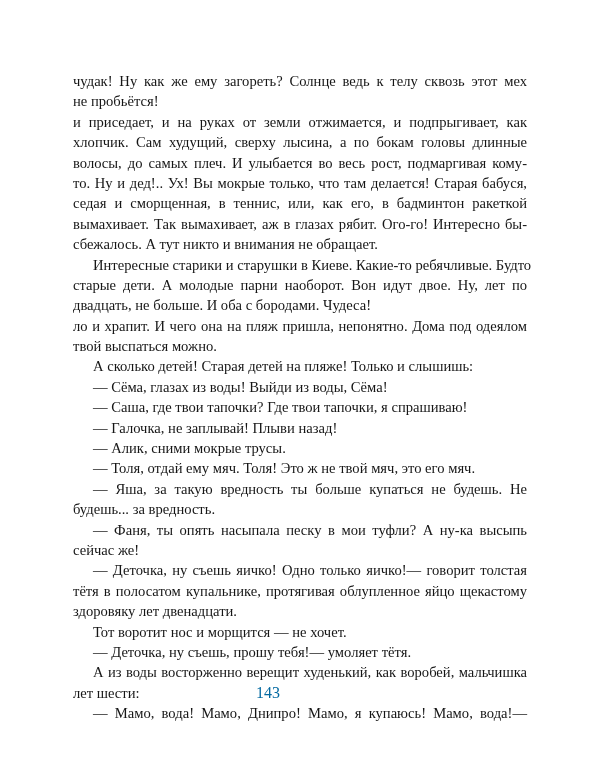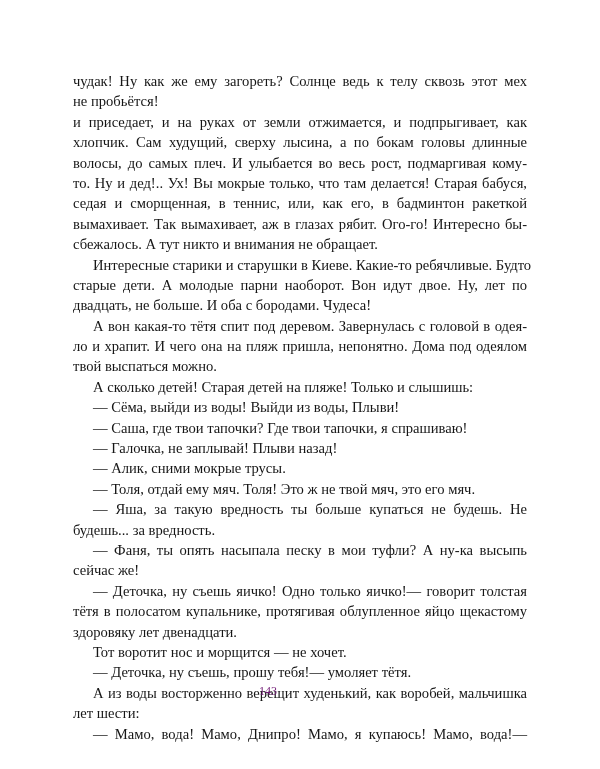--- a/index.html
+++ b/index.html
@@ -10,44 +10,43 @@
     font-size: 14.6px; line-height: 20.4px; color: #161616;
   }
   .line {
     display: block; height: 20.4px; white-space: nowrap;
     text-align: justify; text-align-last: justify;
   }
   .line.last { text-align-last: left; }
   .line.indent { padding-left: 20px; }
   .pagenum {
     position: absolute; left: 0; width: 536px; top: 684px; text-align: center;
-    font-family: "Liberation Serif", serif; font-size: 12px; color: #701a75;
+    font-family: "Liberation Serif", serif; font-size: 16px; color: #0369a1;
   }
 </style>
 </head>
 <body>
 
 <div class="page" id="page-body">
     <span class="line">чудак! Ну как же ему загореть? Солнце ведь к телу сквозь этот мех</span>
     <span class="line last">не пробьётся!</span>
     <span class="line">и приседает, и на руках от земли отжимается, и подпрыгивает, как</span>
     <span class="line">хлопчик. Сам худущий, сверху лысина, а по бокам головы длинные</span>
     <span class="line">волосы, до самых плеч. И улыбается во весь рост, подмаргивая кому-</span>
     <span class="line">то. Ну и дед!.. Ух! Вы мокрые только, что там делается! Старая бабуся,</span>
     <span class="line">седая и сморщенная, в теннис, или, как его, в бадминтон ракеткой</span>
     <span class="line">вымахивает. Так вымахивает, аж в глазах рябит. Ого-го! Интересно бы-</span>
     <span class="line last">сбежалось. А тут никто и внимания не обращает.</span>
     <span class="line indent">Интересные старики и старушки в Киеве. Какие-то ребячливые. Будто</span>
     <span class="line">старые дети. А молодые парни наоборот. Вон идут двое. Ну, лет по</span>
     <span class="line last">двадцать, не больше. И оба с бородами. Чудеса!</span>
-    <span class="line indent">А вон какая-то тётя спит под деревом. Завернулась с головой в одея-</span>
     <span class="line">ло и храпит. И чего она на пляж пришла, непонятно. Дома под одеялом</span>
     <span class="line last">твой выспаться можно.</span>
     <span class="line indent last">А сколько детей! Старая детей на пляже! Только и слышишь:</span>
-    <span class="line indent last">— Сёма, выйди из воды! Выйди из воды, Плыви!</span>
+    <span class="line indent last">— Сёма, глазах из воды! Выйди из воды, Сёма!</span>
     <span class="line indent last">— Саша, где твои тапочки? Где твои тапочки, я спрашиваю!</span>
     <span class="line indent last">— Галочка, не заплывай! Плыви назад!</span>
     <span class="line indent last">— Алик, сними мокрые трусы.</span>
     <span class="line indent last">— Толя, отдай ему мяч. Толя! Это ж не твой мяч, это его мяч.</span>
     <span class="line indent">— Яша, за такую вредность ты больше купаться не будешь. Не</span>
     <span class="line last">будешь... за вредность.</span>
     <span class="line indent">— Фаня, ты опять насыпала песку в мои туфли? А ну-ка высыпь</span>
     <span class="line last">сейчас же!</span>
     <span class="line indent">— Деточка, ну съешь яичко!  Одно только яичко!— говорит толстая</span>
     <span class="line">тётя в полосатом купальнике, протягивая облупленное яйцо щекастому</span>

